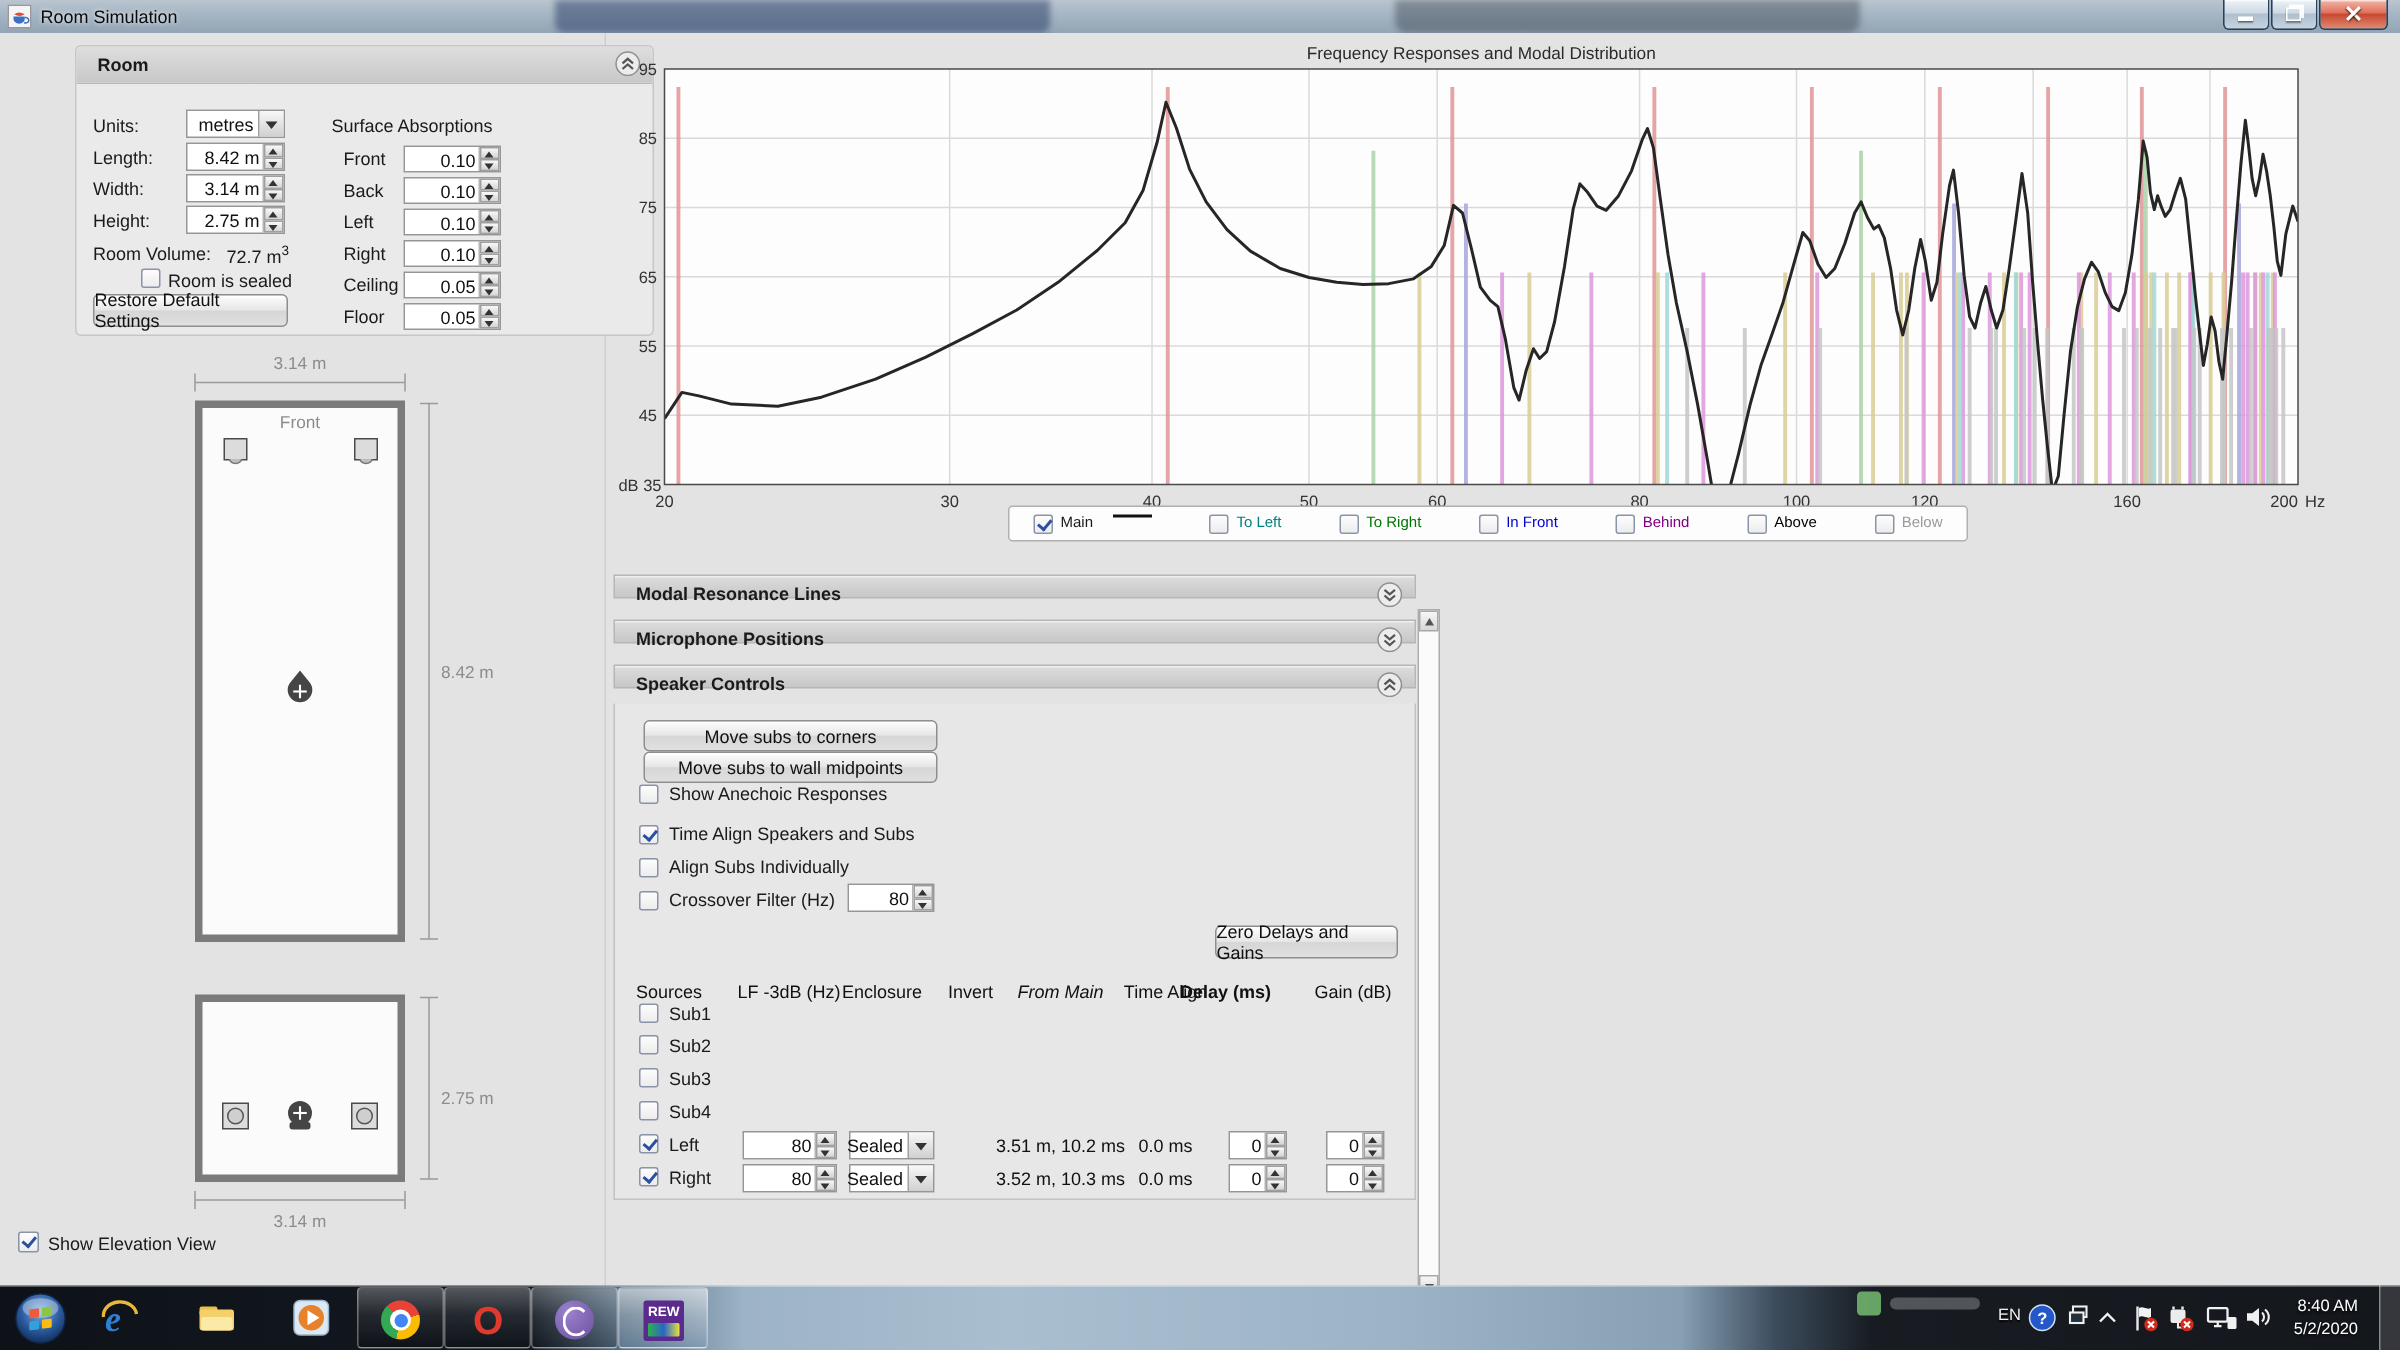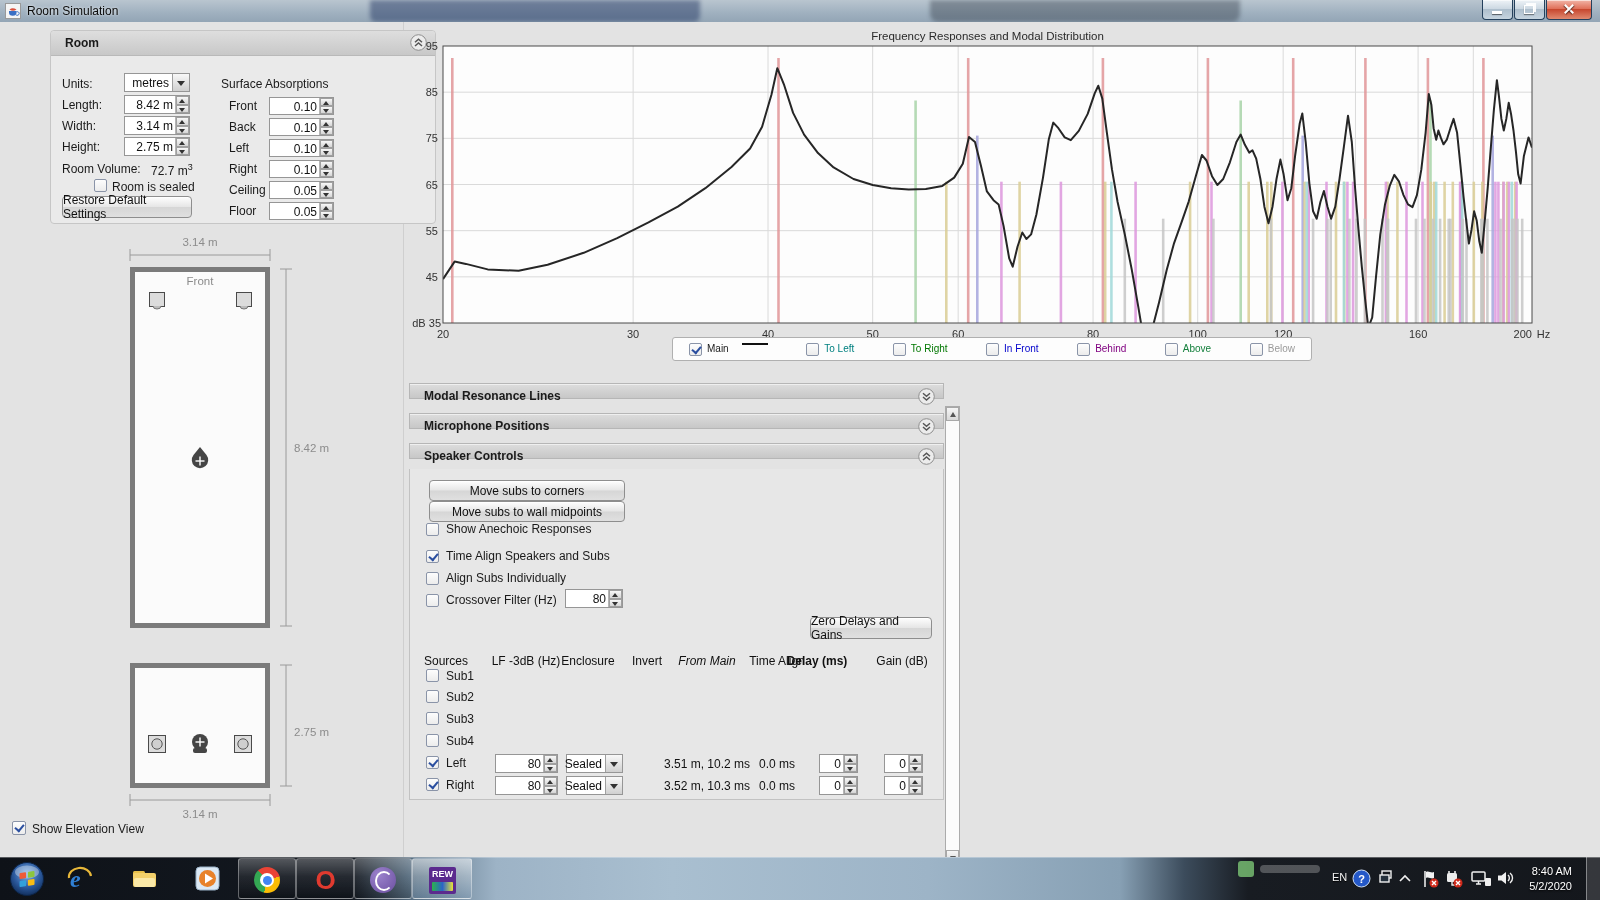--- a/index.html
+++ b/index.html
@@ -453,21 +453,21 @@
         <span class="leg-item">
           <span class="cb"></span>
           <span style="color: rgb(0, 0, 204);">In Front</span>
         </span>
         <span class="leg-item">
           <span class="cb"></span>
           <span style="color: rgb(128, 0, 128);">Behind</span>
         </span>
         <span class="leg-item">
           <span class="cb"></span>
-          <span style="color: #15803d;">Above</span>
+          <span style="color: #000000;">Above</span>
         </span>
         <span class="leg-item">
           <span class="cb"></span>
           <span style="color: rgb(154, 154, 154);">Below</span>
         </span>
       </div>
 
     <div class="sec-bar" style="top:361px;">
       <span class="sec-title">Modal Resonance Lines</span>
       <span class="sec-chevron chev"><svg viewBox="0 0 17 17" width="17" height="17">

